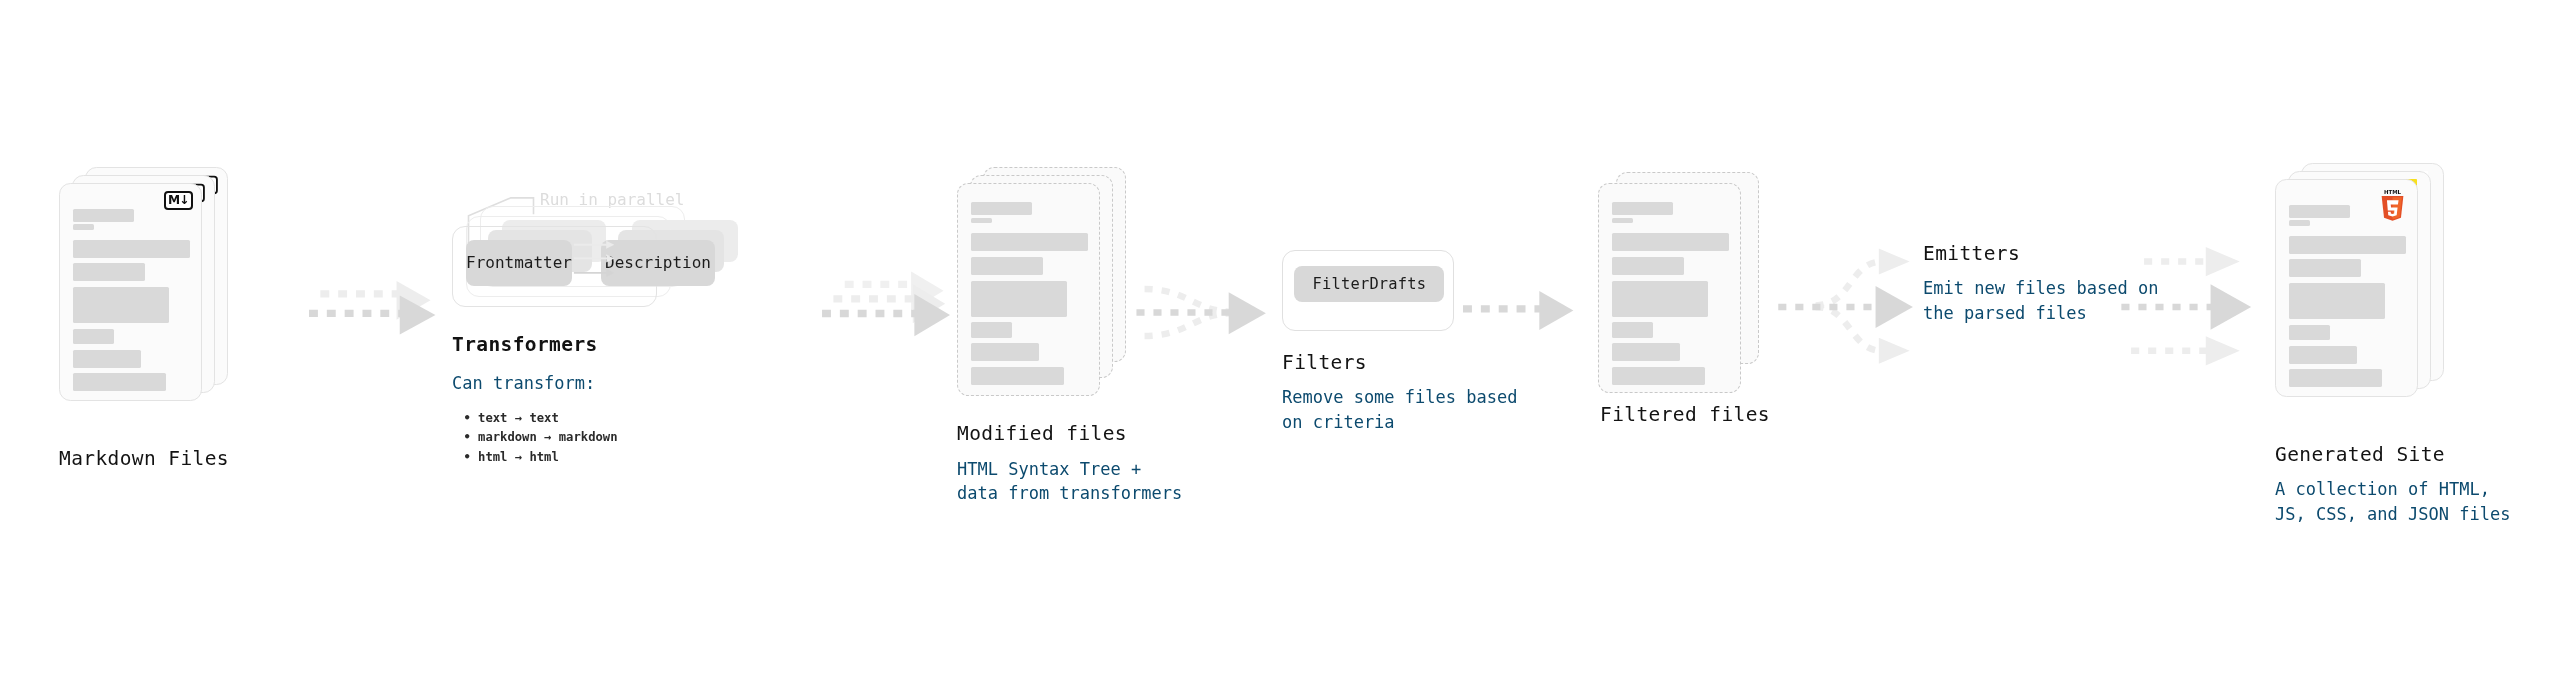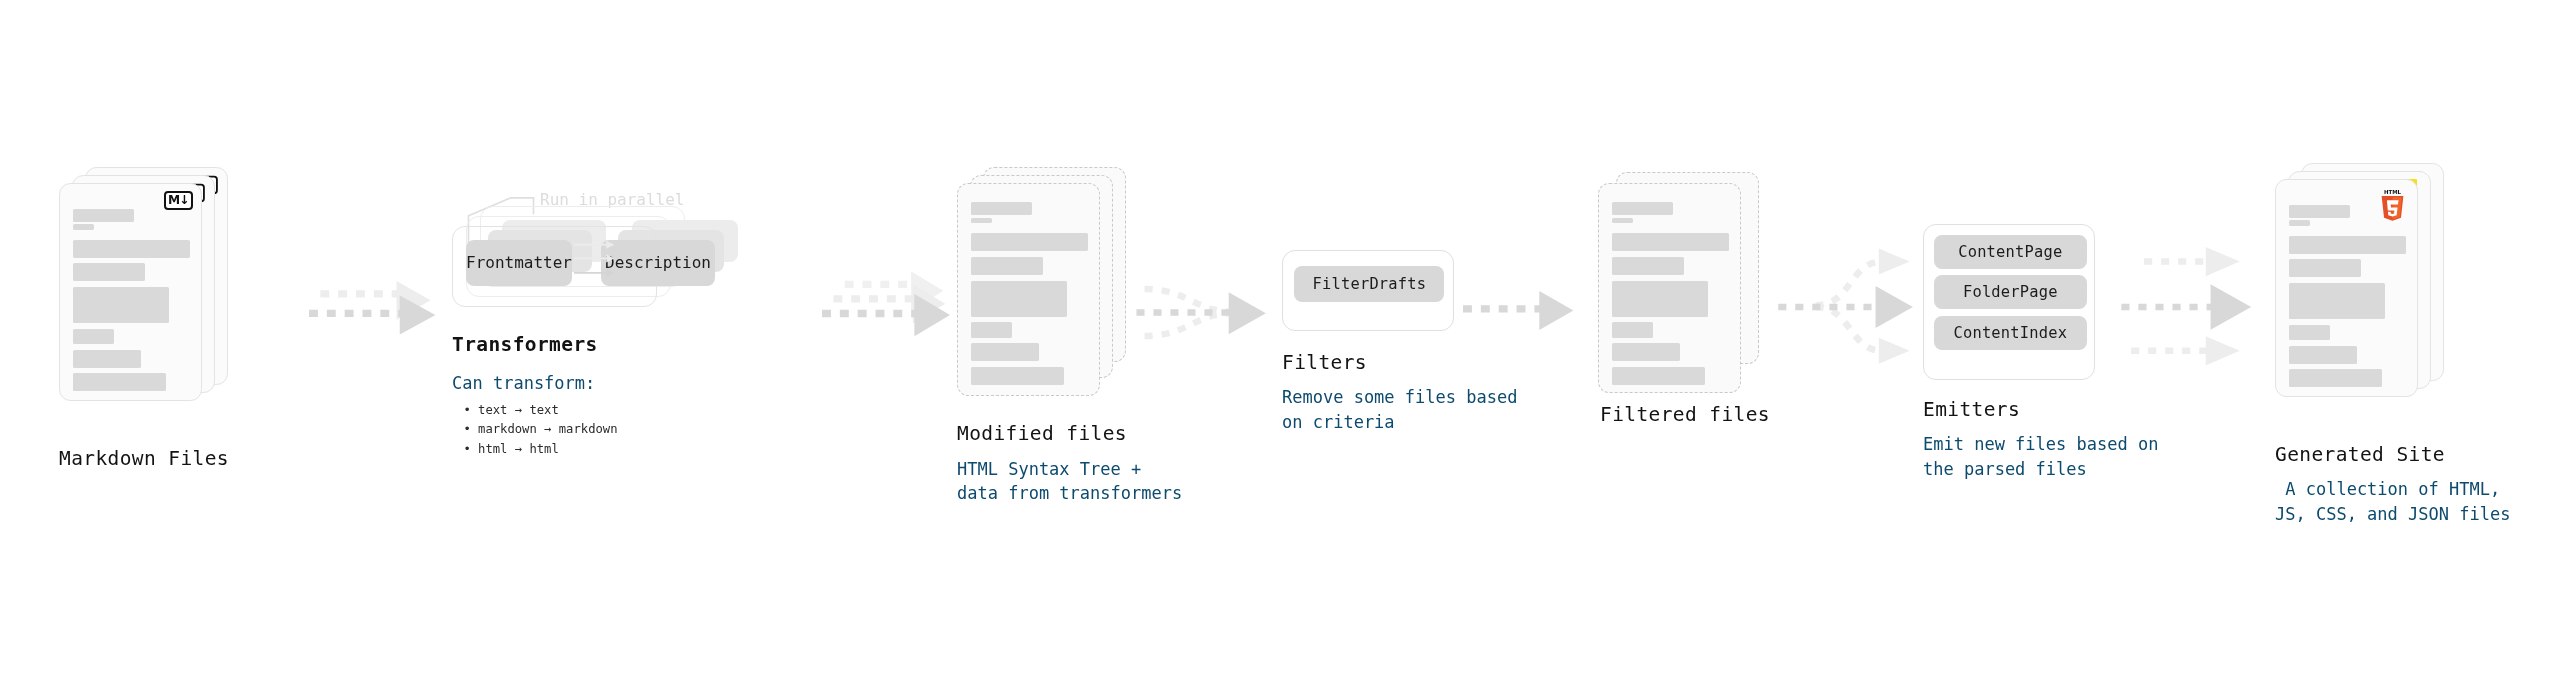--- a/index.html
+++ b/index.html
@@ -174,21 +174,21 @@
         <polygon points="42,7 52,12 42,17" fill="#ebebeb"></polygon>
         <polygon points="42,24 52,29 42,34" fill="#ebebeb"></polygon>
         <line x1="2" y1="47" x2="44" y2="47" stroke="#d4d4d4" stroke-width="2.4" fill="none"></line>
         <polygon points="42,42 52,47 42,52" fill="#d4d4d4"></polygon>
       </svg>
     </div>
   </div>
 
   <div class="title" style="margin-top:23px;font-weight:bold;">Transformers</div>
   <div class="subtitle" style="margin-top:14.6px;">Can transform:</div>
-  <div class="bullets" style="margin-top:5px;">
+  <div class="bullets" style="margin-top:13px;font-weight:bold;">
     <div class="li">• text → text</div>
     <div class="li">• markdown → markdown</div>
     <div class="li">• html → html</div>
   </div>
 </div>
 
 <svg class="arrow-svg" style="left:822px;top:273px;" width="154" height="81" viewBox="0 0 190 100">
   <g stroke="#f0f0f0" stroke-width="9" stroke-dasharray="11 11" fill="none">
     <line x1="28" y1="14" x2="118" y2="14"></line>
   </g>
@@ -274,25 +274,20 @@
     <path d="M52 88 C 96 88, 94 34, 134 34" stroke="#ededed"></path>
     <path d="M52 90 C 96 90, 94 144, 134 144" stroke="#ededed"></path>
     <line x1="6" y1="90" x2="130" y2="90" stroke="#d8d8d8"></line>
   </g>
   <polygon points="130,18 168,34 130,50" fill="#ededed"></polygon>
   <polygon points="130,128 168,144 130,160" fill="#ededed"></polygon>
   <polygon points="126,64 172,90 126,116" fill="#d8d8d8"></polygon>
 </svg>
 
 <div class="stage-wrap" style="left:1923px;top:224px;">
-  <div class="pbox" style="width:172px;height:156px;">
-    <div class="chip" style="position:absolute;left:9.8px;top:9.8px;width:153px;height:34px;">ContentPage</div>
-    <div class="chip" style="position:absolute;left:9.8px;top:50px;width:153px;height:34px;">FolderPage</div>
-    <div class="chip" style="position:absolute;left:9.8px;top:91px;width:153px;height:34px;">ContentIndex</div>
-  </div>
   <div class="title" style="margin-top:18px;">Emitters</div>
   <div class="subtitle" style="margin-top:11.4px;">Emit new files based on
 the parsed files</div>
 </div>
 
 <svg class="arrow-svg" style="left:2108px;top:234px;" width="163" height="146" viewBox="0 0 200 180">
   <g fill="none" stroke-width="8" stroke-dasharray="10 11">
     <line x1="44" y1="34" x2="126" y2="34" stroke="#ededed"></line>
     <line x1="28" y1="144" x2="126" y2="144" stroke="#ededed"></line>
     <line x1="16" y1="90" x2="130" y2="90" stroke="#d8d8d8"></line>
@@ -328,16 +323,16 @@
         <div class="ln w100"></div>
         <div class="ln w62"></div>
         <div class="ln w82"></div>
         <div class="ln w35"></div>
         <div class="ln w58"></div>
         <div class="ln w80"></div>
       </div>
     </div>
   </div>
   <div class="title" style="margin-top:19.5px;">Generated Site</div>
-  <div class="subtitle" style="margin-top:11.4px;text-align:center;">A collection of HTML,
+  <div class="subtitle" style="margin-top:11.4px;">A collection of HTML,
 JS, CSS, and JSON files</div>
 </div>
 
 
 </body></html>

